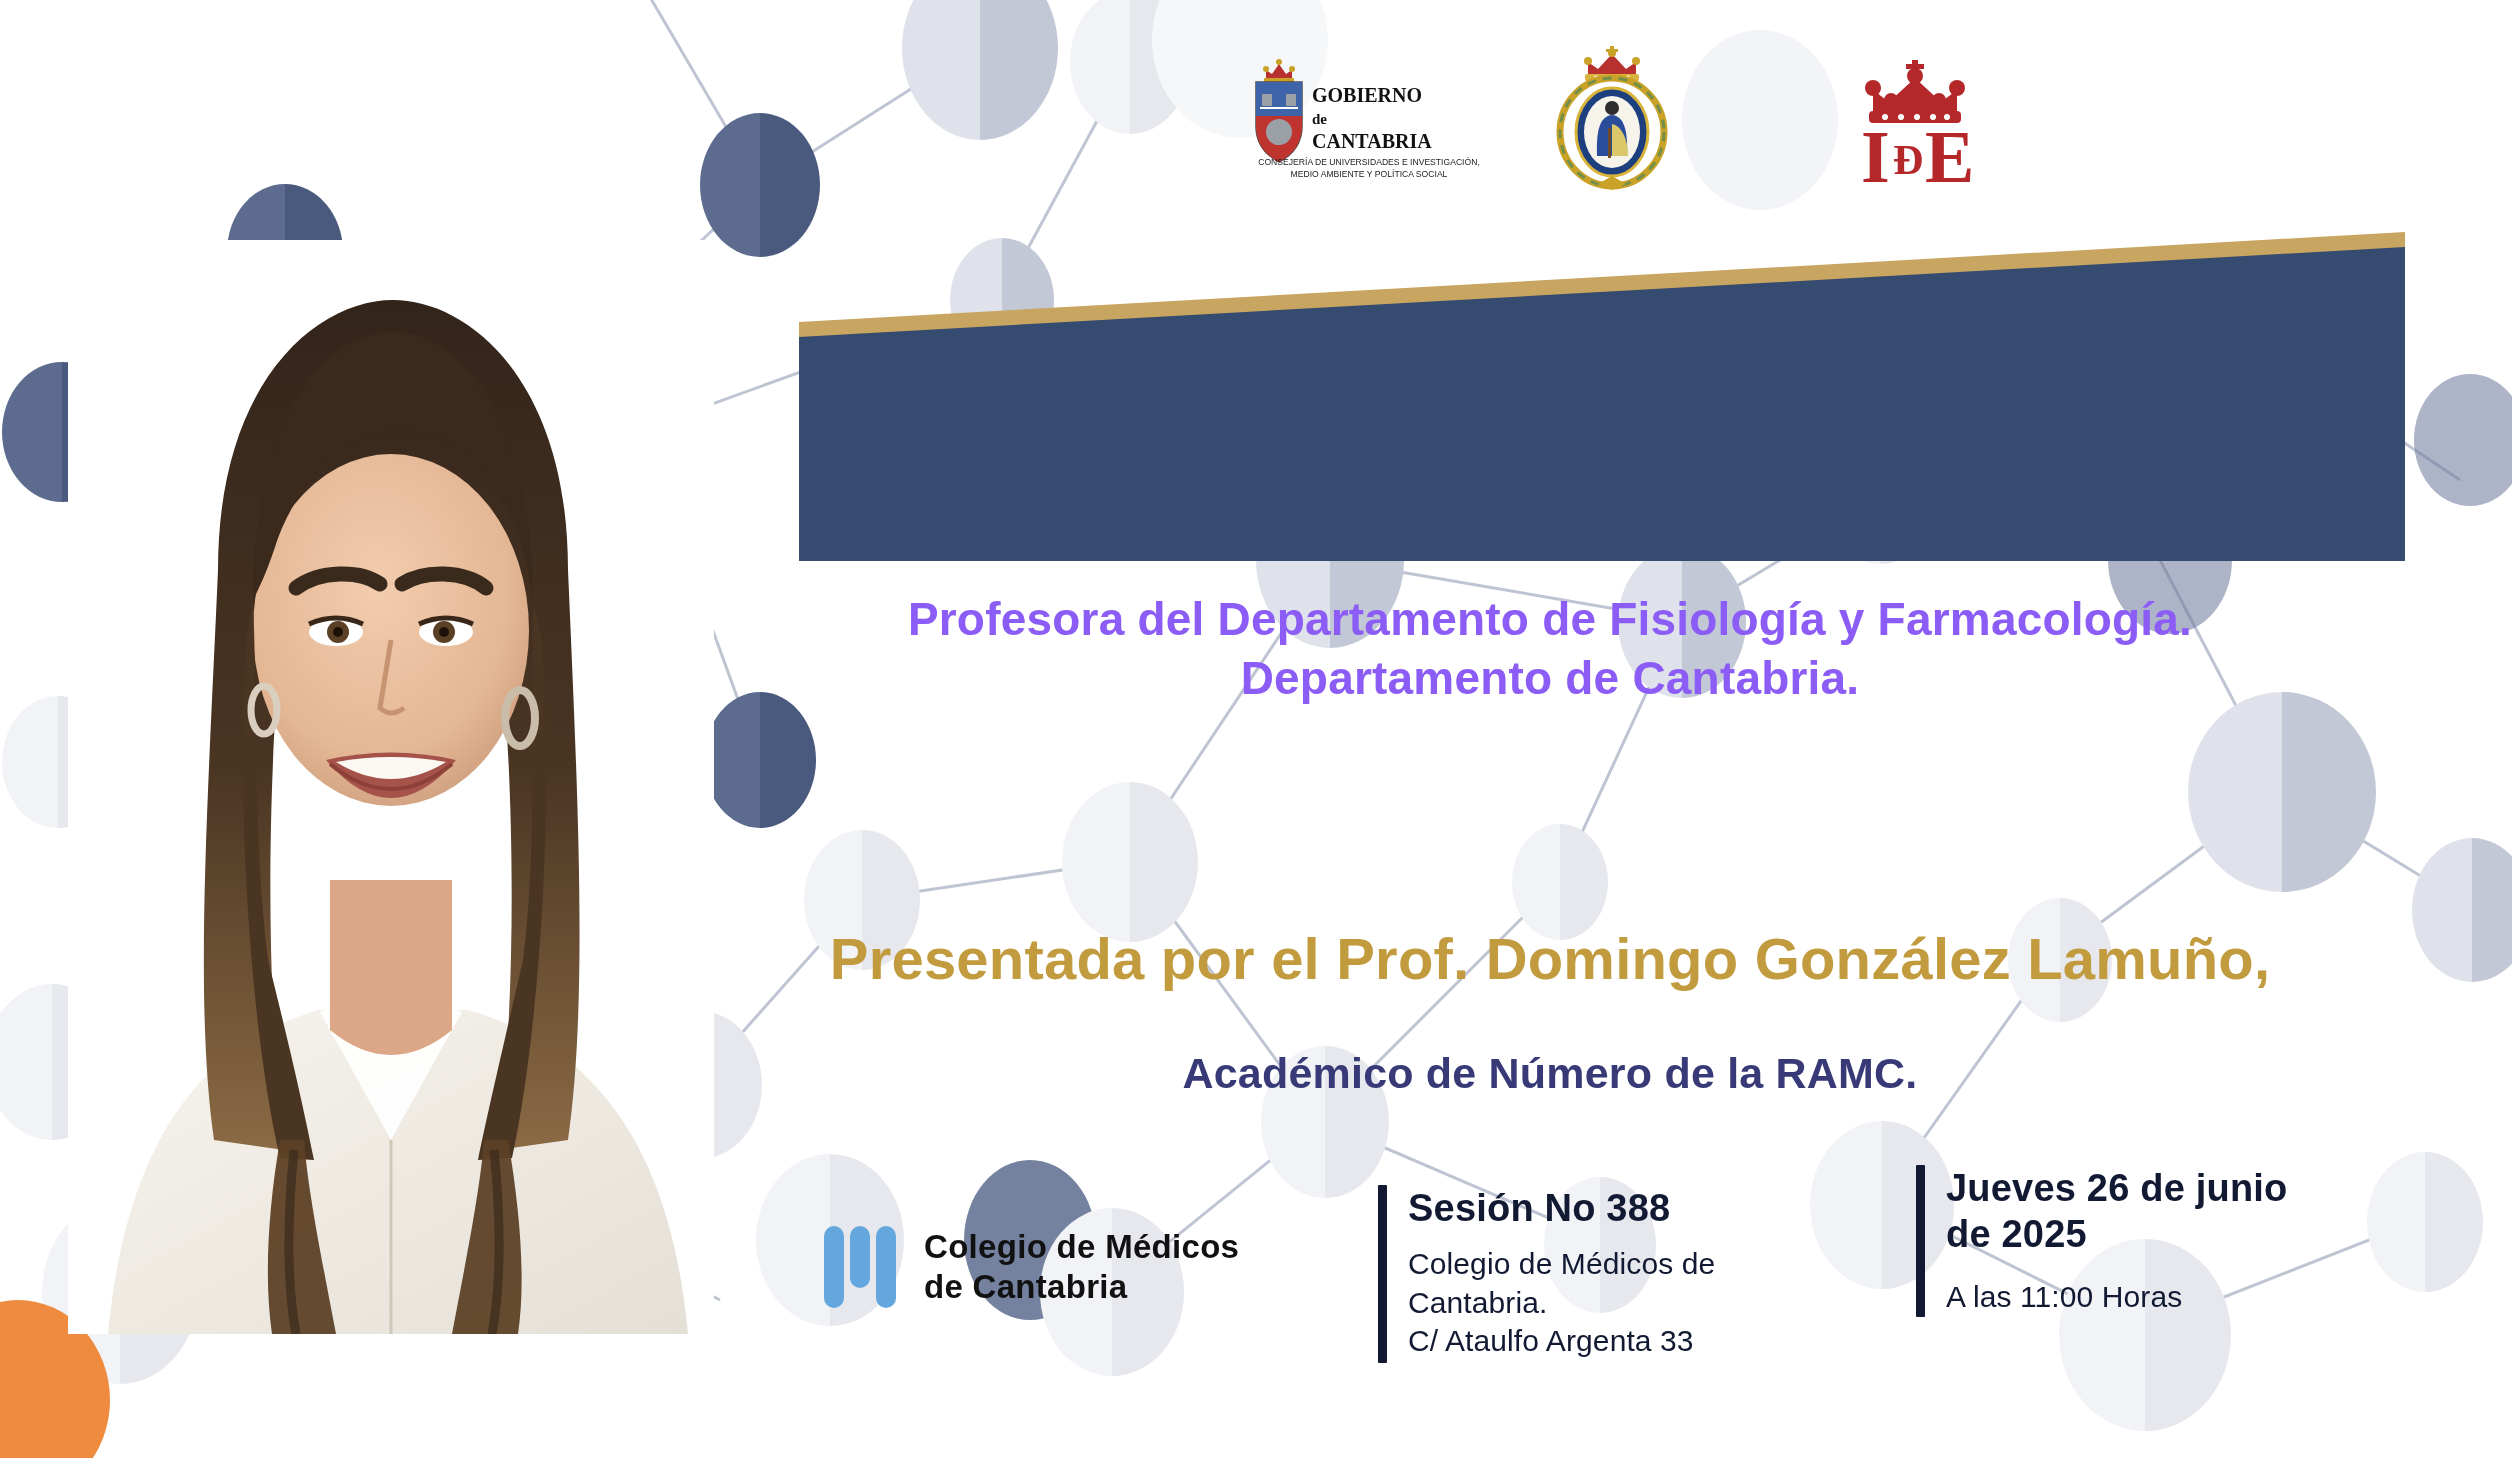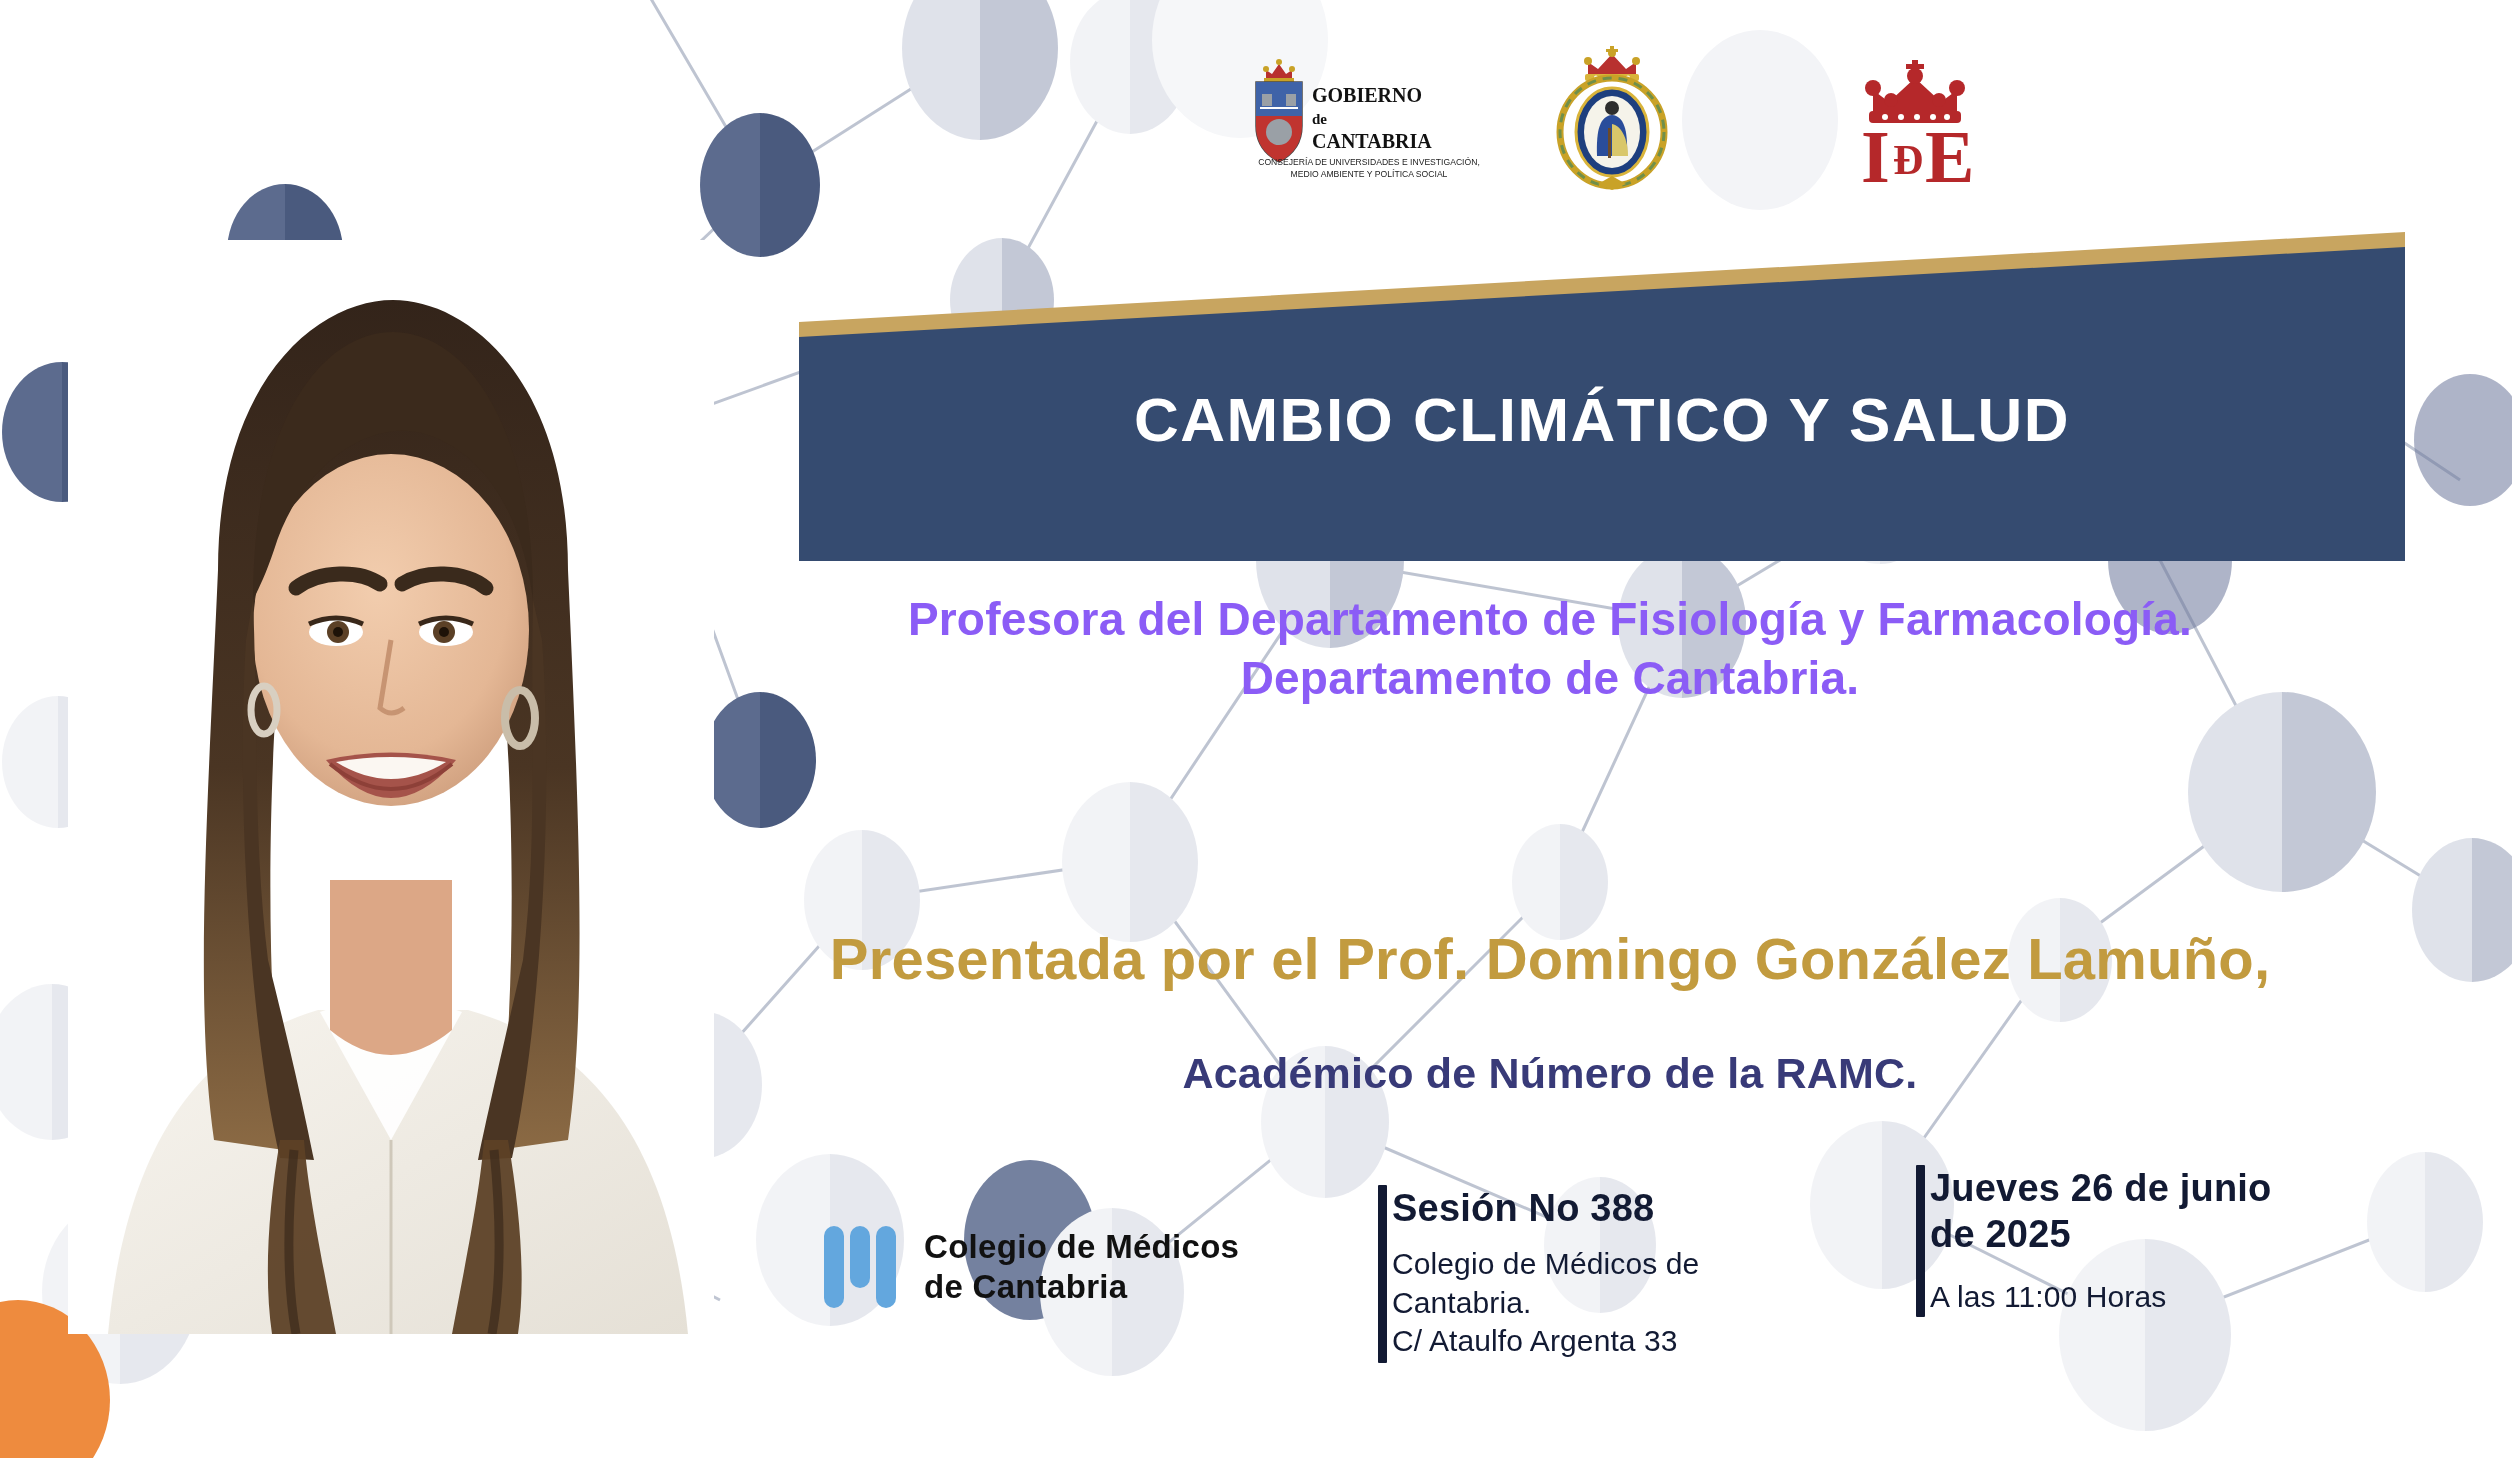--- a/index.html
+++ b/index.html
@@ -67,21 +67,21 @@
   #colegio-logo{
     position:absolute;left:822px;top:1222px;z-index:6;
     display:flex;align-items:center;gap:26px;
   }
   #colegio-bars{width:76px;height:90px;display:block;}
   #colegio-name{
     font-size:33px;font-weight:700;color:#111;line-height:1.22;
     letter-spacing:.3px;white-space:pre-line;
   }
   
-  .info-col{position:absolute;z-index:6;padding-left:14px;}
+  .info-col{position:absolute;z-index:6;padding-left:30px;}
   .info-col::before{
     content:"";position:absolute;left:0;top:0;width:9px;height:100%;
     background:#121a33;border-radius:1px;
   }
   #info-session{left:1378px;top:1185px;height:178px;}
   #info-date{left:1916px;top:1165px;height:152px;}
   .info-head{
     font-size:38px;font-weight:700;color:#121a33;line-height:1.22;
     letter-spacing:.2px;white-space:pre-line;margin-bottom:14px;
   }
@@ -342,21 +342,20 @@
         </g>
       </svg>
     </div>
   </div>
 
   <svg id="title-banner" viewBox="0 0 2512 620" preserveAspectRatio="none">
     <polygon points="799,322 2405,232 2405,249 799,339" fill="#c8a560"></polygon>
     <polygon points="799,337 2405,247 2405,561 799,561" fill="#354b70"></polygon>
   </svg>
 
-  <div id="title-text">CAMBIO CLIMÁTICO Y SALUD</div>
 
   <div id="speaker-block">
     <div class="sp-line">Profesora del Departamento de Fisiología y Farmacología.</div>
     <div class="sp-line">Departamento de Cantabria.</div>
   </div>
 
   <div id="presenter-block">
     <div class="pres-gold">Presentada por el Prof. Domingo González Lamuño,</div>
     <div class="pres-navy">Académico de Número de la RAMC.</div>
   </div>

